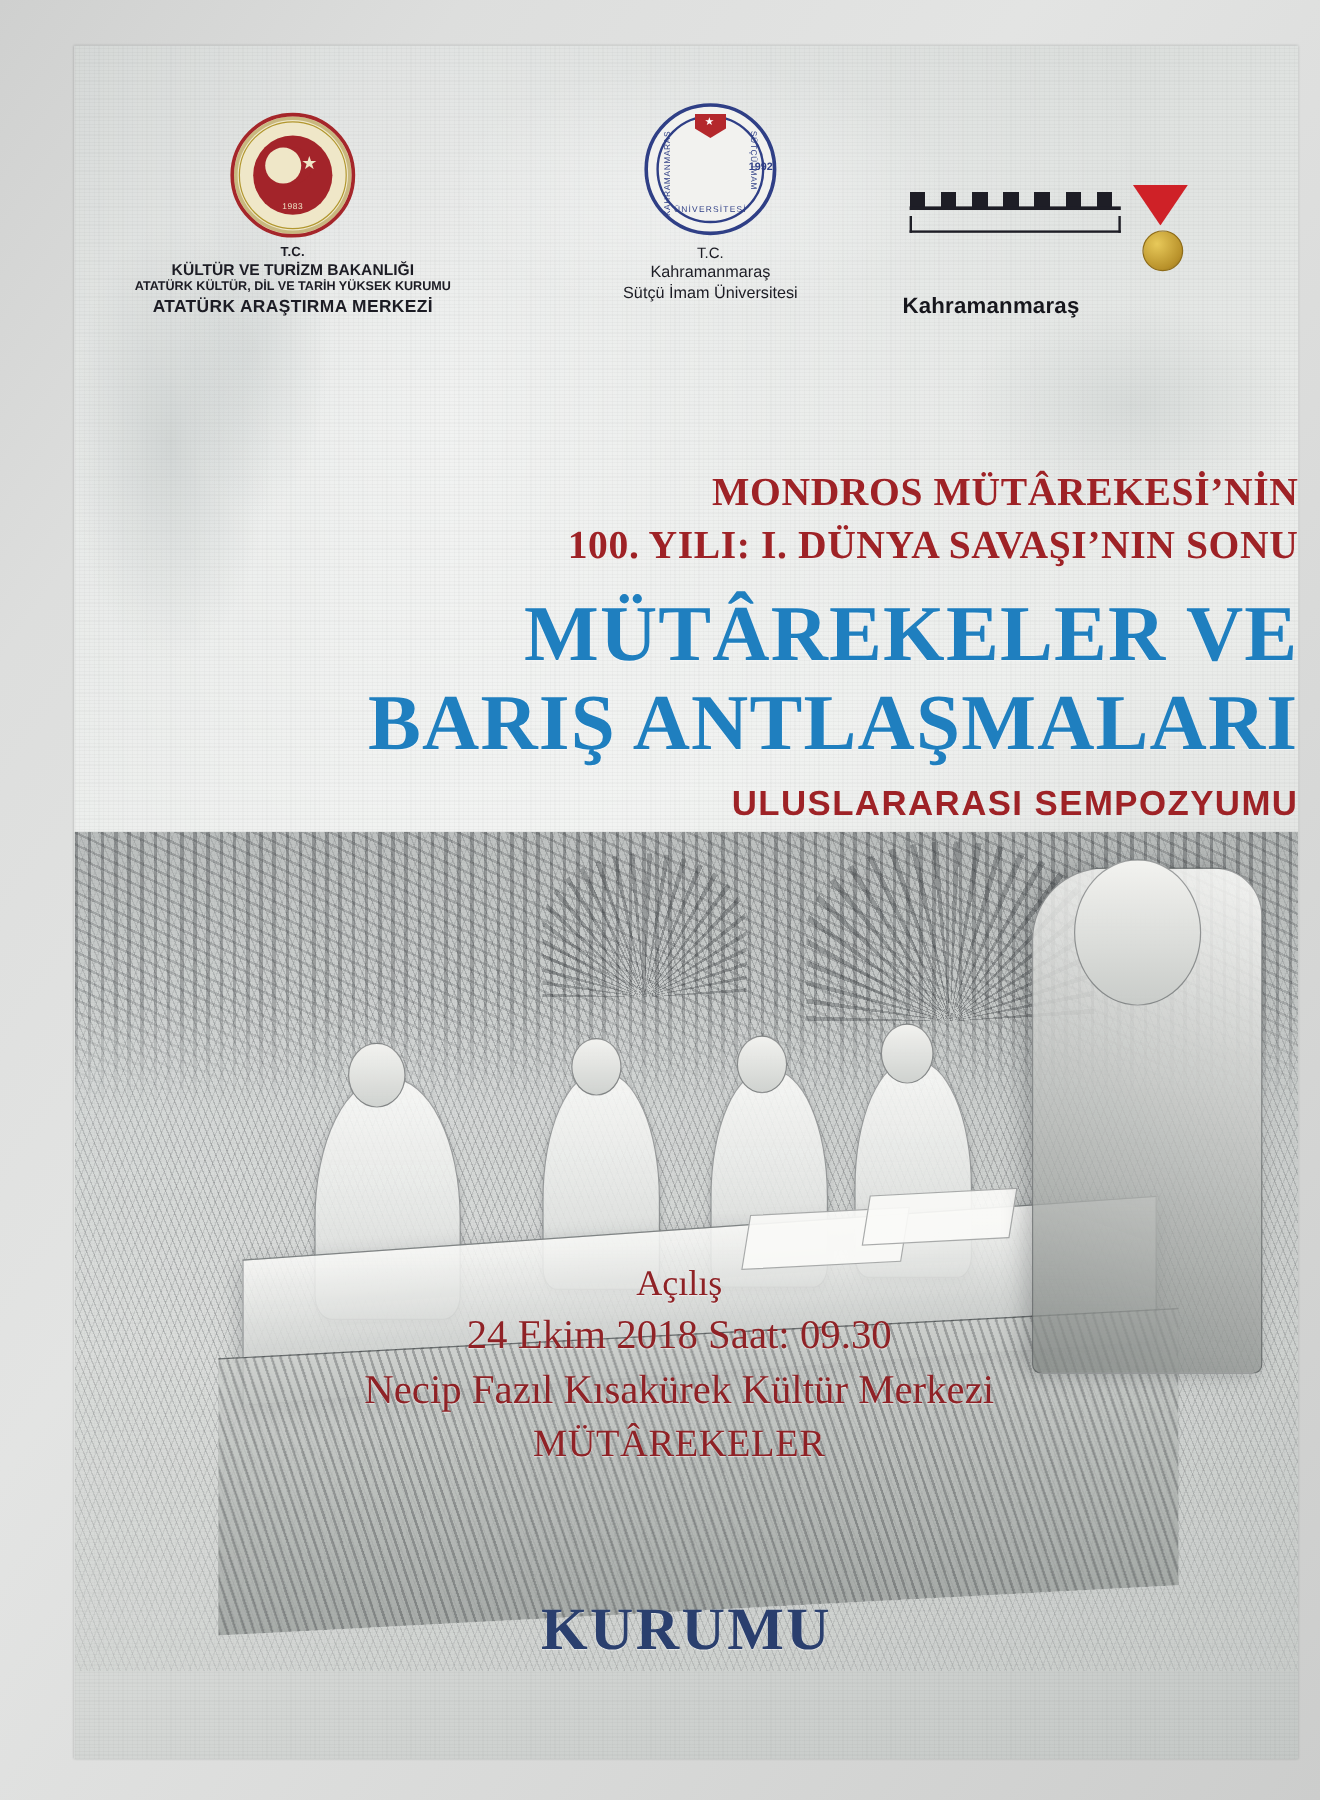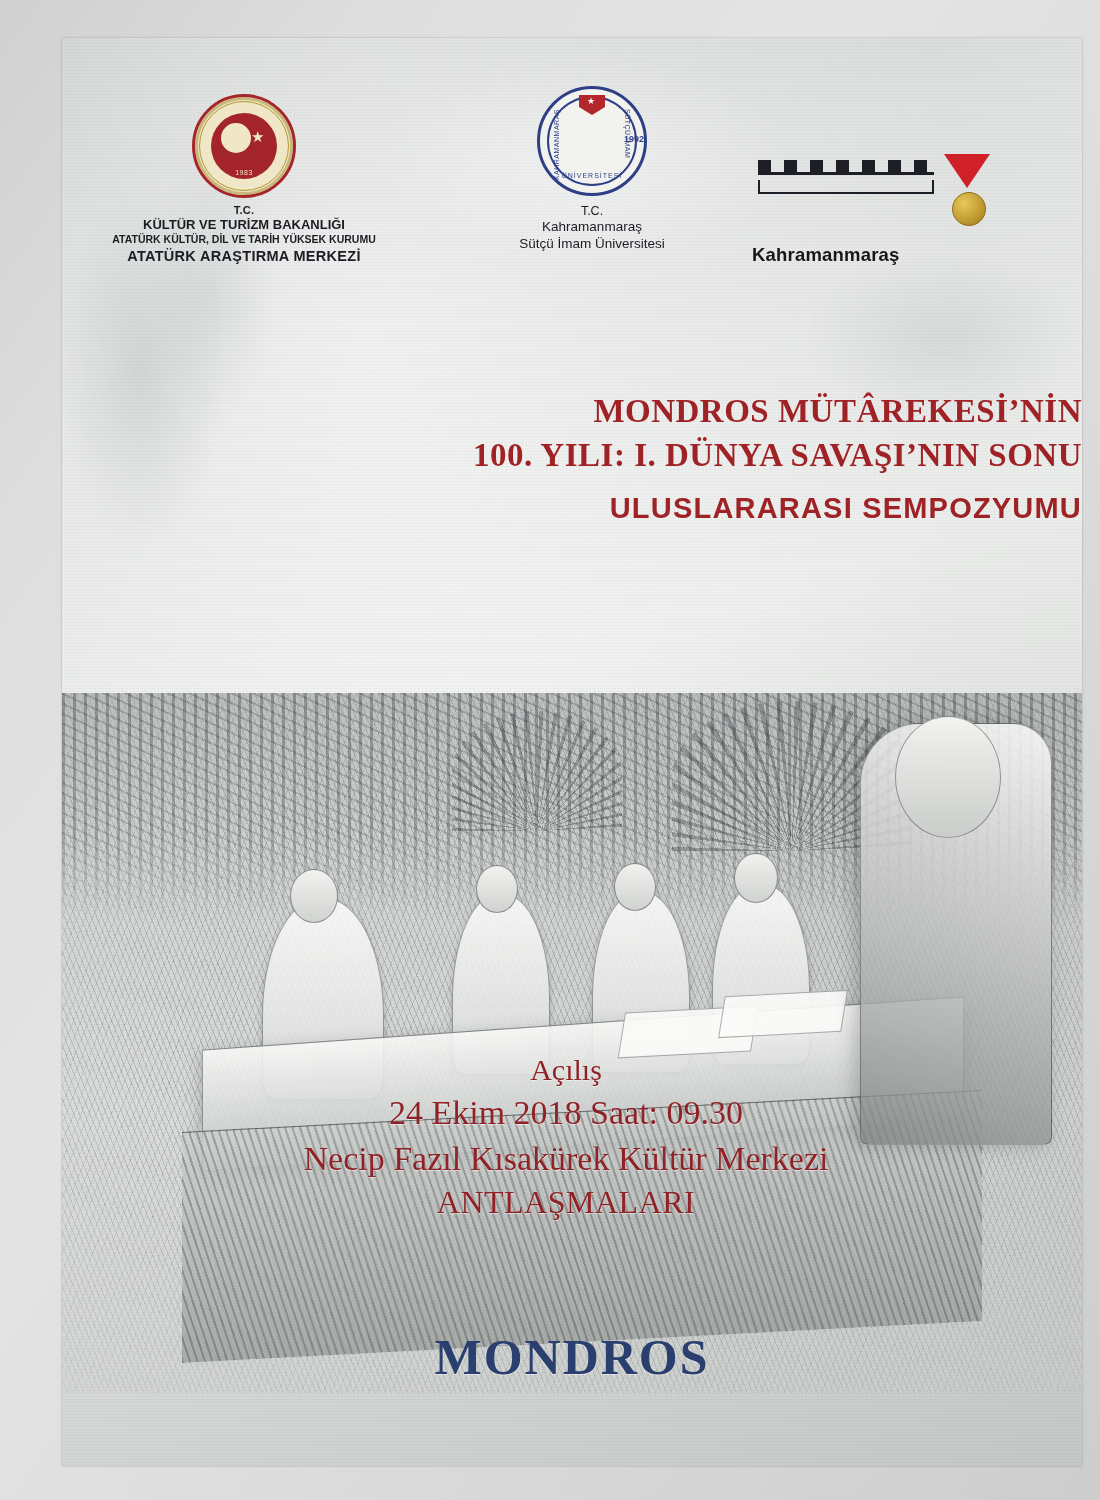--- a/index.html
+++ b/index.html
@@ -416,20 +416,24 @@
           <div>Kahramanmaraş</div>
         </div>
       </div>
     </div>
 
     <div class="titles">
       <div class="t-pre">
         <div>MONDROS MÜTÂREKESİ’NİN</div>
         <div>100. YILI: I. DÜNYA SAVAŞI’NIN SONU</div>
       </div>
+      <div class="t-main">
+        <div>MÜTÂREKELER VE</div>
+        <div>BARIŞ ANTLAŞMALARI</div>
+      </div>
       <div class="t-sub">ULUSLARARASI  SEMPOZYUMU</div>
     </div>
 
     <div class="artwork">
       <div class="art-base"></div>
       <div class="hatch"></div>
       <div class="crowd"></div>
       <div class="palm"></div>
       <div class="palm b"></div>
 
@@ -452,18 +456,18 @@
 
       <div class="big-figure">
         <div class="bhead"></div>
       </div>
     </div>
 
     <div class="event">
       <div class="line l1">Açılış</div>
       <div class="line l2">24 Ekim 2018 Saat: 09.30</div>
       <div class="line l3">Necip Fazıl Kısakürek Kültür Merkezi</div>
-      <div class="line l4">ANTLAŞMALARI</div>
+      <div class="line l4">MÜTÂREKELER</div>
     </div>
 
-    <div class="program-word">MONDROS</div>
+    <div class="program-word">KURUMU</div>
   </div>
 </div>
 
 </body></html>

